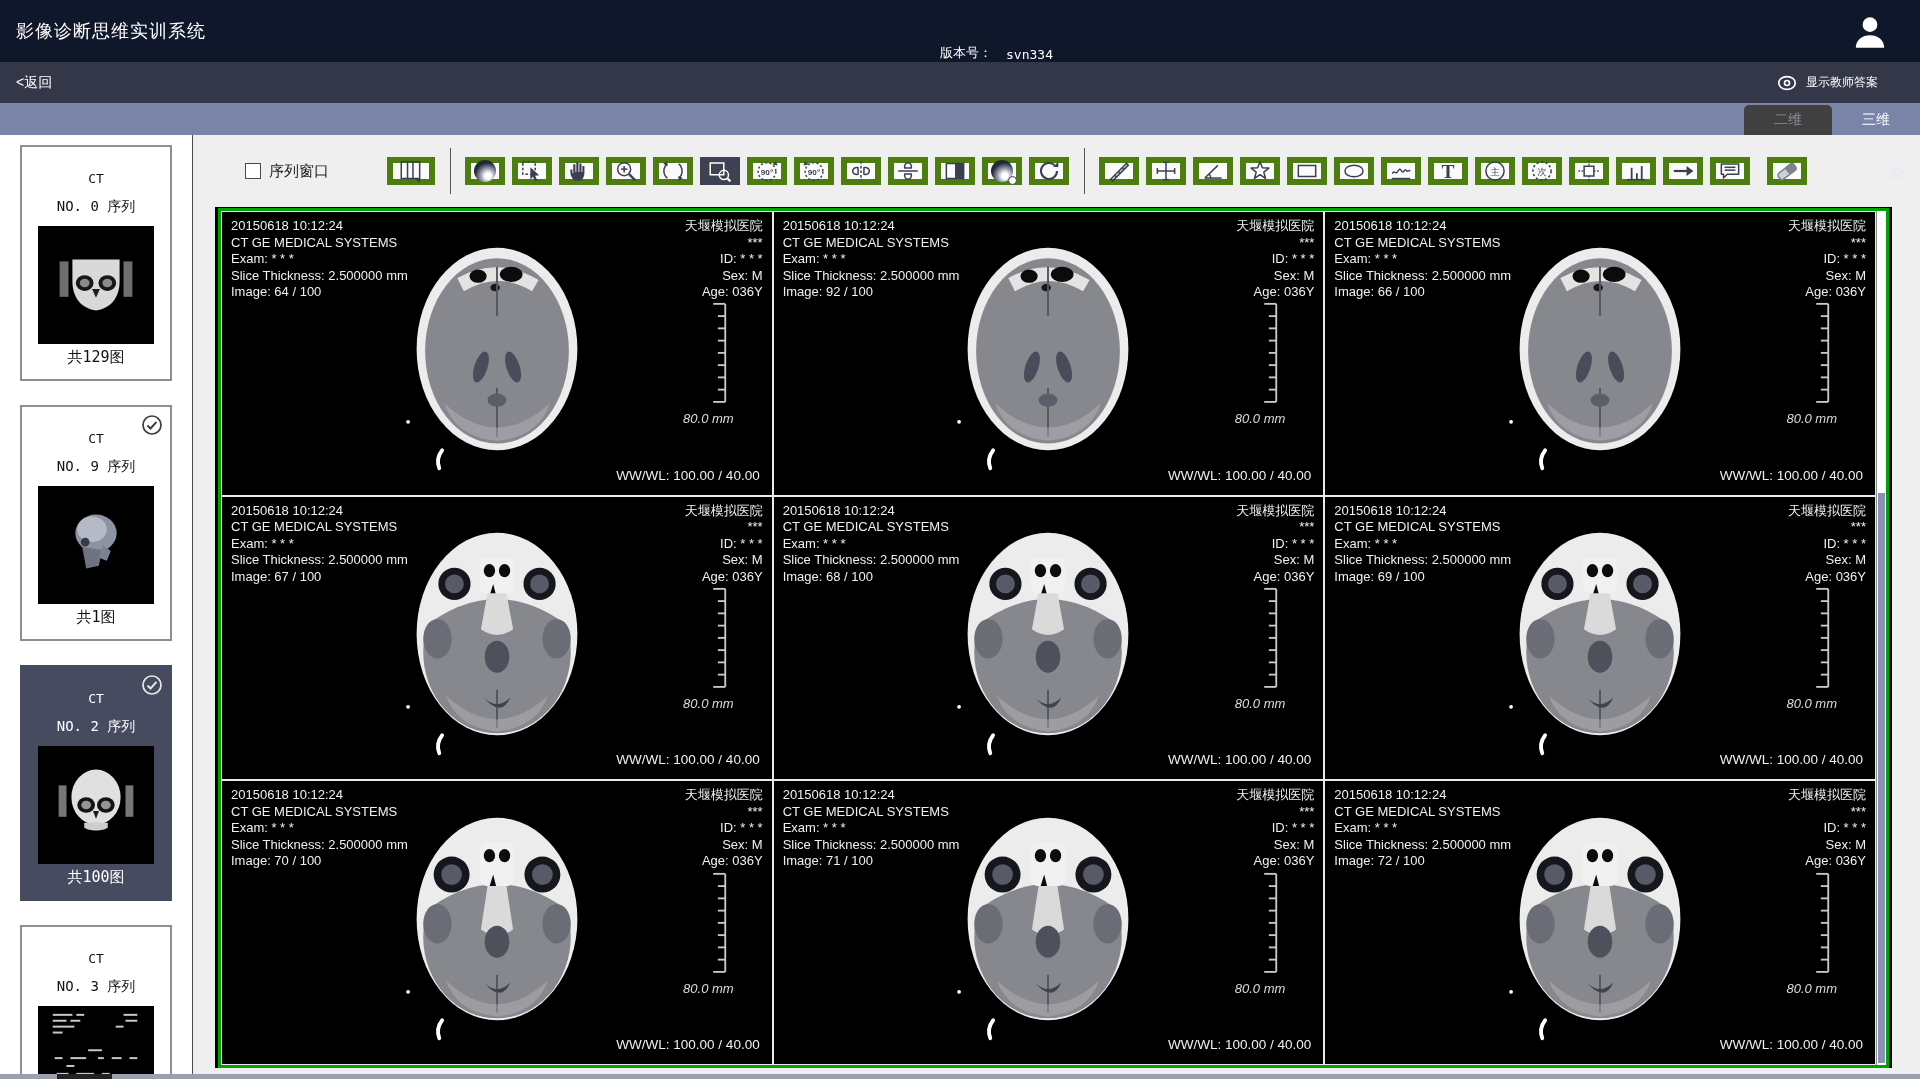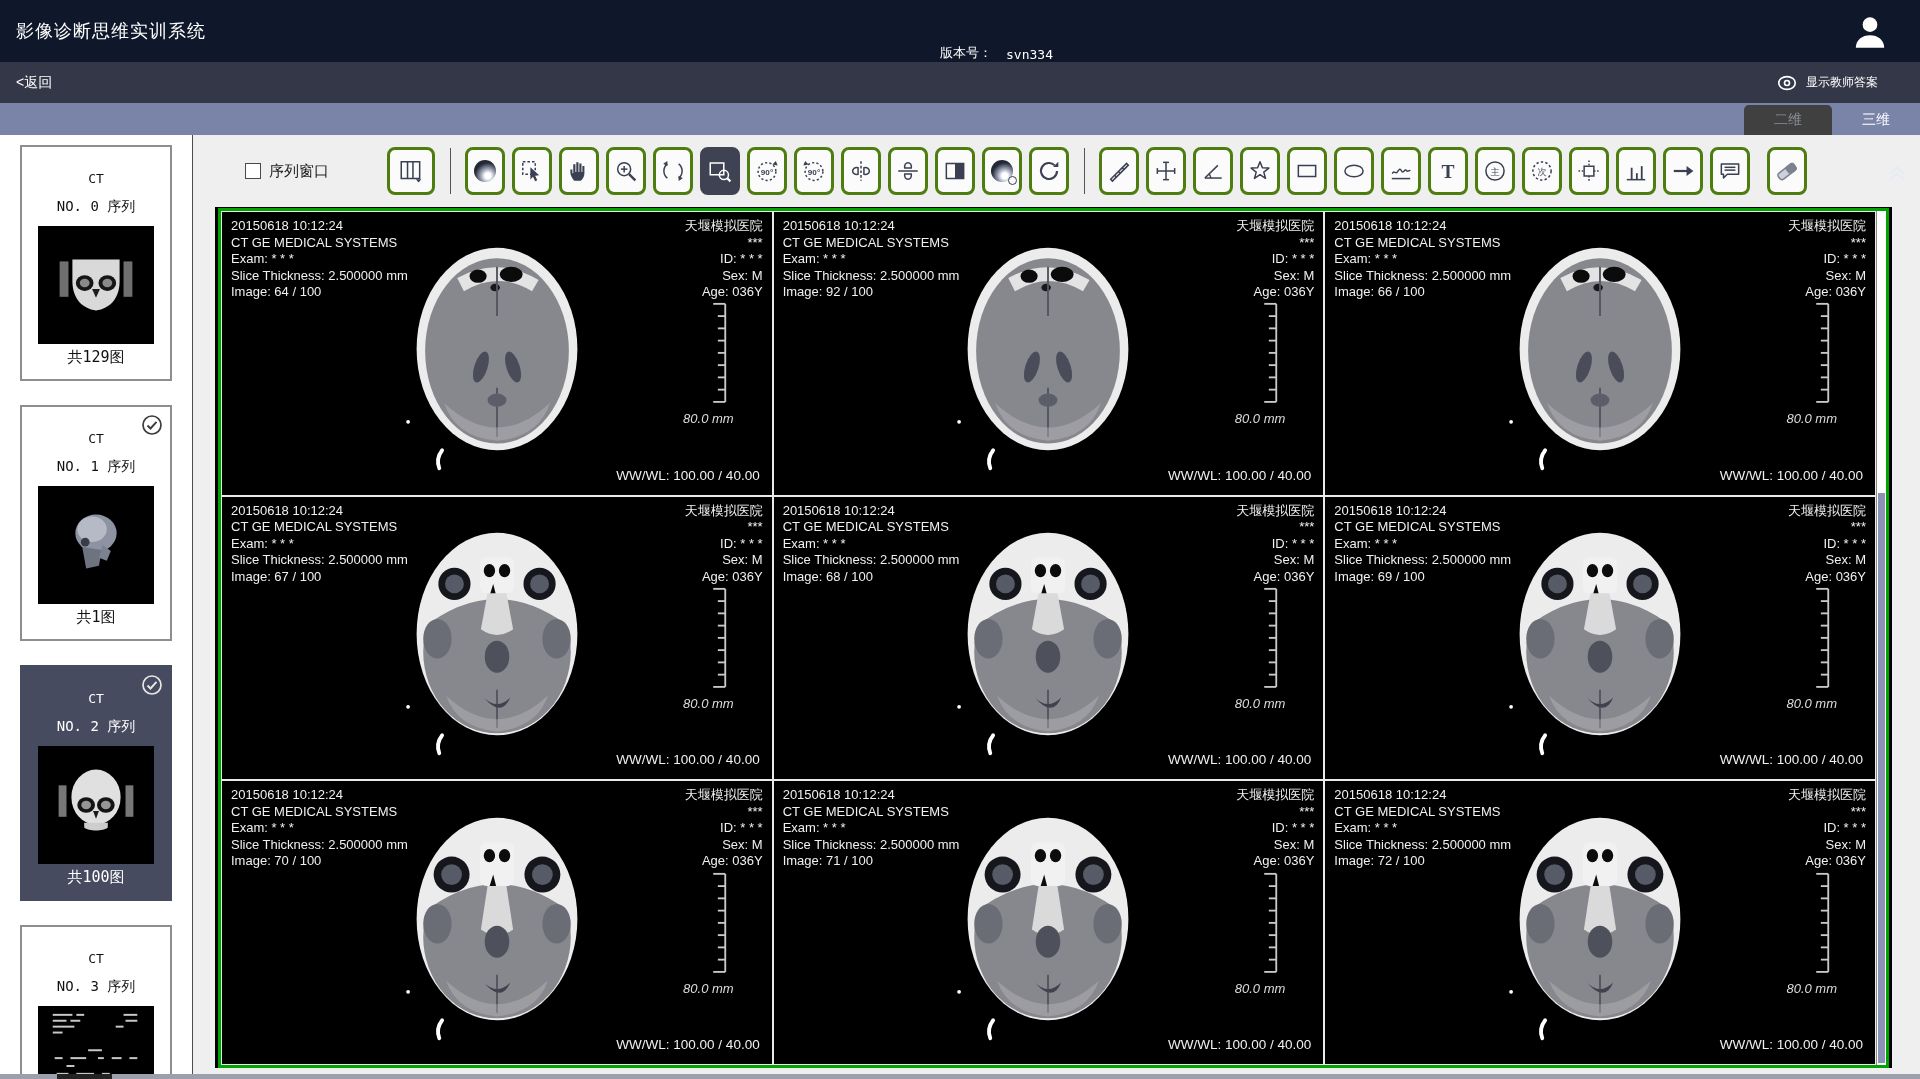--- a/index.html
+++ b/index.html
@@ -31,21 +31,21 @@
   .card .count{font-size:15px;margin-top:4px;}
   .card .check{position:absolute;top:6px;right:6px;width:24px;height:24px;color:#3c3c3c;}
   .card.selected{background:#474B5F;border-color:#474B5F;color:#fff;}
   .card.selected .check{color:#e8e8e8;}
   .main{flex:1;display:flex;flex-direction:column;position:relative;background:#efefef;}
   
   .toolbar{height:72px;display:flex;align-items:center;padding-left:52px;position:relative;}
   .cbgroup{display:flex;align-items:center;margin-right:58px;cursor:pointer;}
   .cbbox{width:14px;height:14px;border:1px solid #4a4a4a;background:#fff;margin-right:8px;}
   .cblabel{font-size:15px;color:#1c1c1c;}
-  .tool-btn{width:40px;height:48px;border:3px solid #4d7c0f;border-radius:8px;background:#fbfbfb;
+  .tool-btn{width:40px;height:28px;border:6px solid #4d7c0f;border-radius:0;background:#fbfbfb;
     display:flex;align-items:center;justify-content:center;margin-right:7px;color:#3A3F52;cursor:pointer;box-sizing:border-box;}
   .tool-btn.wide{width:48px;}
   .tool-btn.active{background:#3E4253;border-color:#3E4253;color:#fff;}
   .tool-btn svg{display:block;}
   .tool-btn svg *{vector-effect:non-scaling-stroke;}
   .tb-divider{width:1px;height:46px;background:#555;margin:0 14px 0 8px;}
   .tb-gap{width:10px;}
   .icon-sphere{width:22px;height:22px;border-radius:50%;position:relative;
     background:radial-gradient(circle at 63% 72%, #ffffff 0 14%, #9aa1b2 34%, #232836 62%);}
   .icon-sphere.wl::after{content:"";position:absolute;right:-4px;bottom:-3px;width:7px;height:7px;
@@ -124,21 +124,21 @@
           </svg>
         </div>
         <div class="count">共129图</div>
       </div>
       <div class="card">
         <span class="check"><svg viewBox="0 0 24 24" width="24" height="24">
             <circle cx="12" cy="12" r="9" fill="none" stroke="currentColor" stroke-width="1.7"></circle>
             <path d="M7.5 12.5l3 3 6-6.6" fill="none" stroke="currentColor" stroke-width="1.9"></path>
           </svg></span>
         <div class="modality">CT</div>
-        <div class="series">NO. 1 序列</div>
+        <div class="series">NO. 9 序列</div>
         <div class="thumb">
           <svg viewBox="0 0 100 120">
             <rect width="100" height="120" fill="#000"></rect>
             <ellipse cx="50" cy="48" rx="21" ry="19" fill="#8d93a2"></ellipse>
             <ellipse cx="46" cy="44" rx="15" ry="13" fill="#b5bac6"></ellipse>
             <path d="M36 62l20 3-3 16-13 3z" fill="#6e7380"></path>
             <circle cx="39" cy="57" r="4.5" fill="#383c48"></circle>
             <path d="M57 60l8 6-4 10-8-3z" fill="#7d8290"></path>
           </svg>
         </div>

